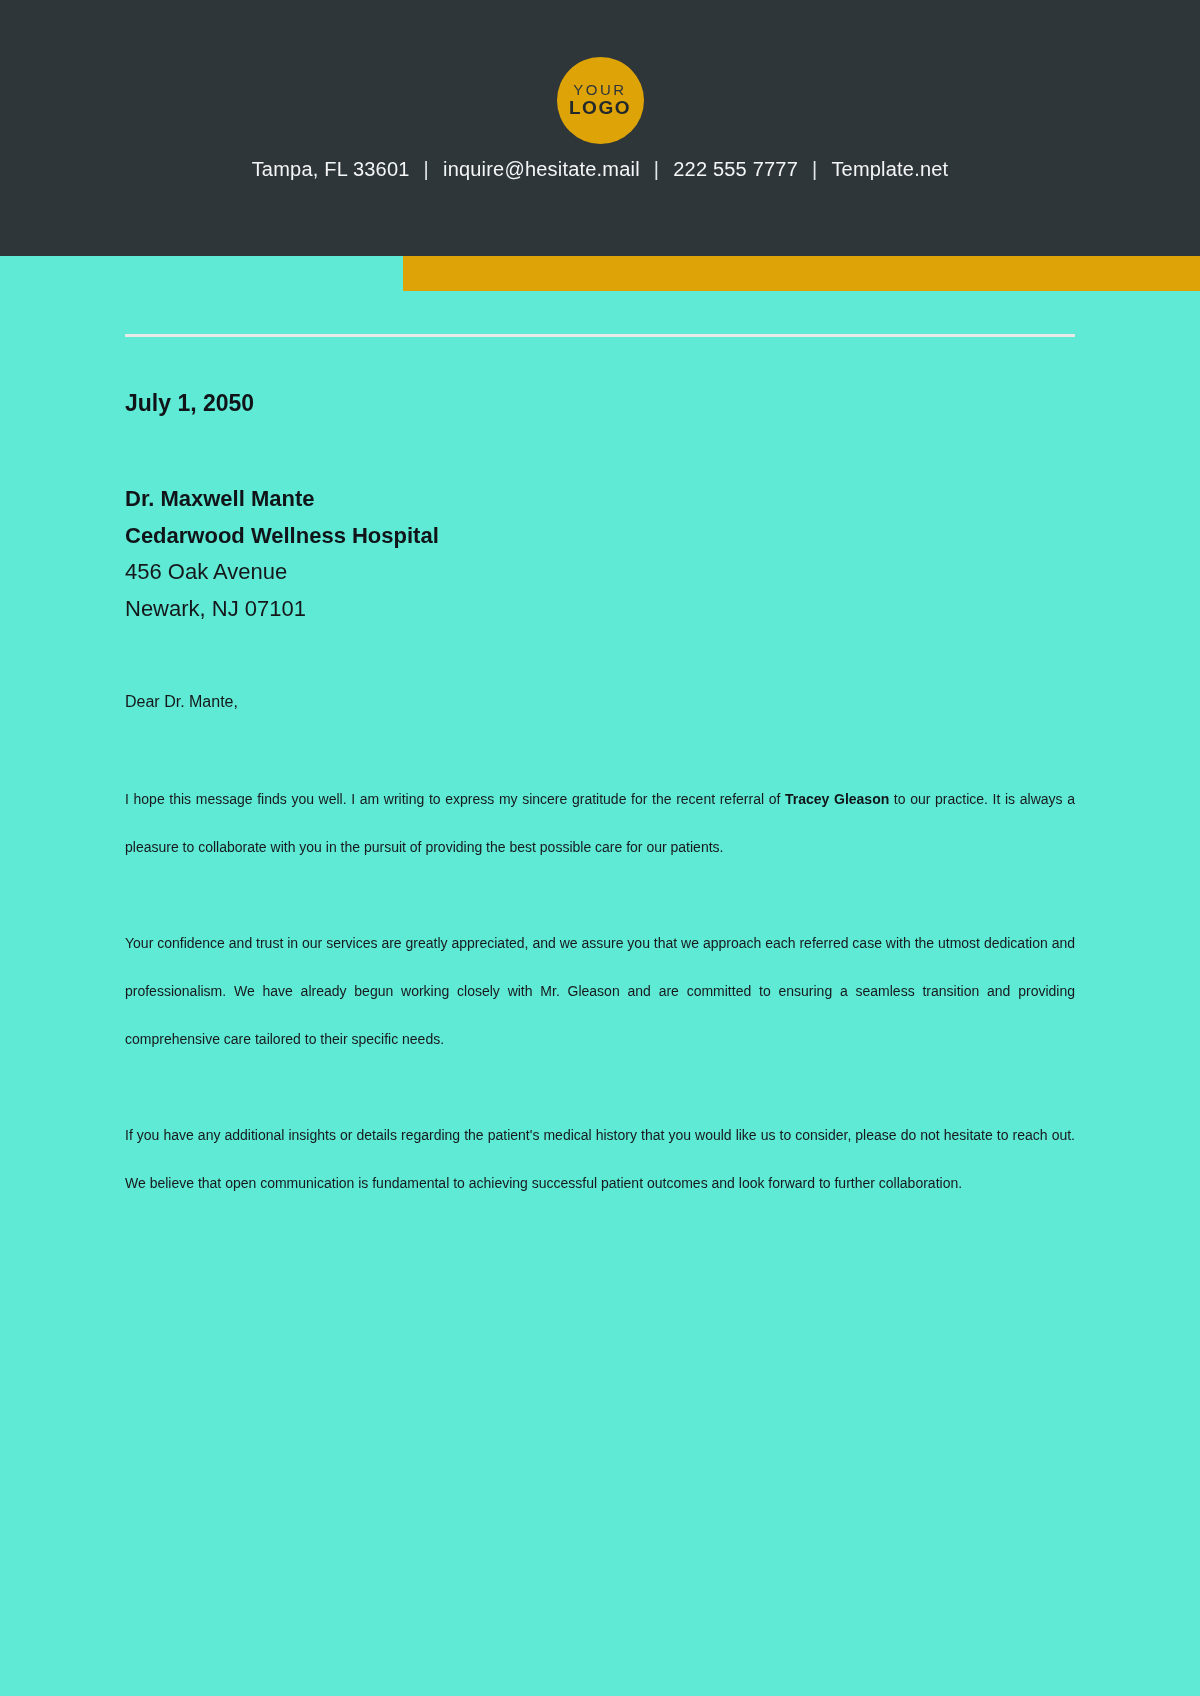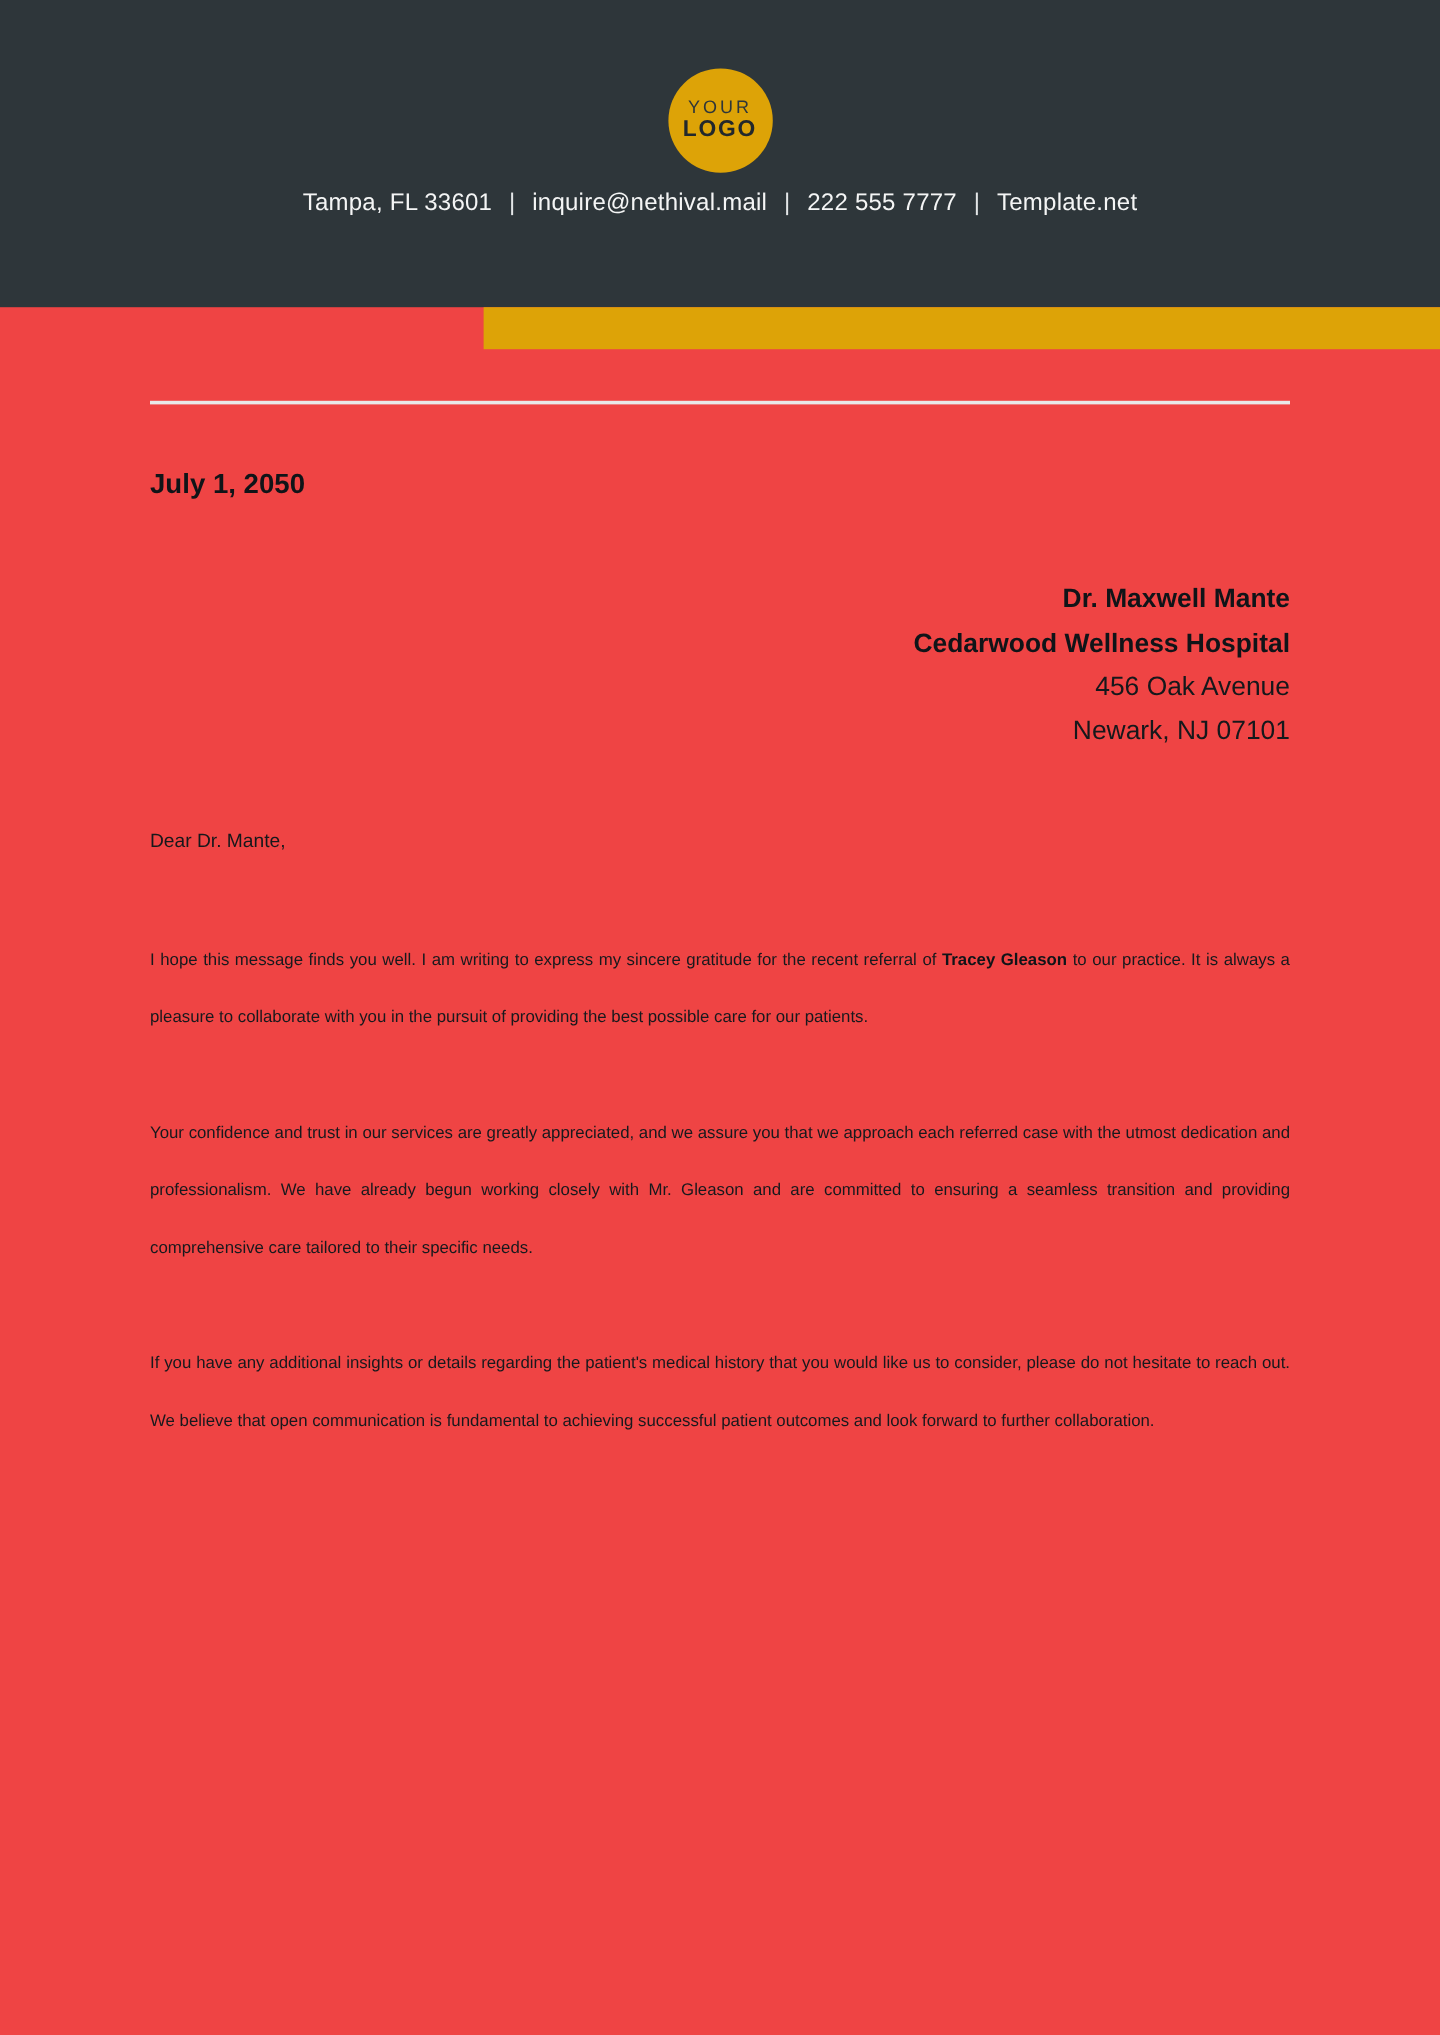--- a/index.html
+++ b/index.html
@@ -2,21 +2,21 @@
 <html><head>
 <meta charset="utf-8">
 <style>
   * { margin: 0; padding: 0; box-sizing: border-box; }
   html, body { background: #ffffff; }
   .page {
     position: relative;
     width: 1200px;
     height: 1696px;
     margin: 0 auto;
-    background: #ef4444;
+    background: #5eead4;
     font-family: "Liberation Sans", "DejaVu Sans", sans-serif;
     overflow: hidden;
   }
   
   .header {
     height: 256px;
     background: #2e363a;
     display: flex;
     flex-direction: column;
     align-items: center;
@@ -87,21 +87,20 @@
     margin-top: 53px;
     font-size: 23px;
     font-weight: 700;
     color: #101418;
   }
   .recipient { margin-top: 64px; }
   .r-line {
     font-size: 22px;
     line-height: 36.5px;
     color: #15181b;
-    text-align: right;
   }
   .r-line.bold { font-weight: 700; color: #101418; }
   .salutation {
     margin-top: 60px;
     font-size: 16px;
     line-height: 30px;
     color: #15181b;
   }
   .paragraphs { margin-top: 58px; }
   .body-p {
@@ -116,21 +115,21 @@
 </head>
 <body>
 
 <div class="page">
 
   <header class="header">
     <div class="logo">
       <span class="logo-your">YOUR</span>
       <span class="logo-logo">LOGO</span>
     </div>
-    <div class="contact" id="contact-line"><span>Tampa, FL 33601</span><span class="sep">|</span><span>inquire@nethival.mail</span><span class="sep">|</span><span>222 555 7777</span><span class="sep">|</span><span>Template.net</span></div>
+    <div class="contact" id="contact-line"><span>Tampa, FL 33601</span><span class="sep">|</span><span>inquire@hesitate.mail</span><span class="sep">|</span><span>222 555 7777</span><span class="sep">|</span><span>Template.net</span></div>
   </header>
 
   <div class="accent-bar"></div>
 
   <main class="content">
     <hr class="divider">
     <p class="date">July 1, 2050</p>
     <div class="recipient" id="recipient">
         <div class="r-line bold">Dr. Maxwell Mante</div>
         <div class="r-line bold">Cedarwood Wellness Hospital</div>

